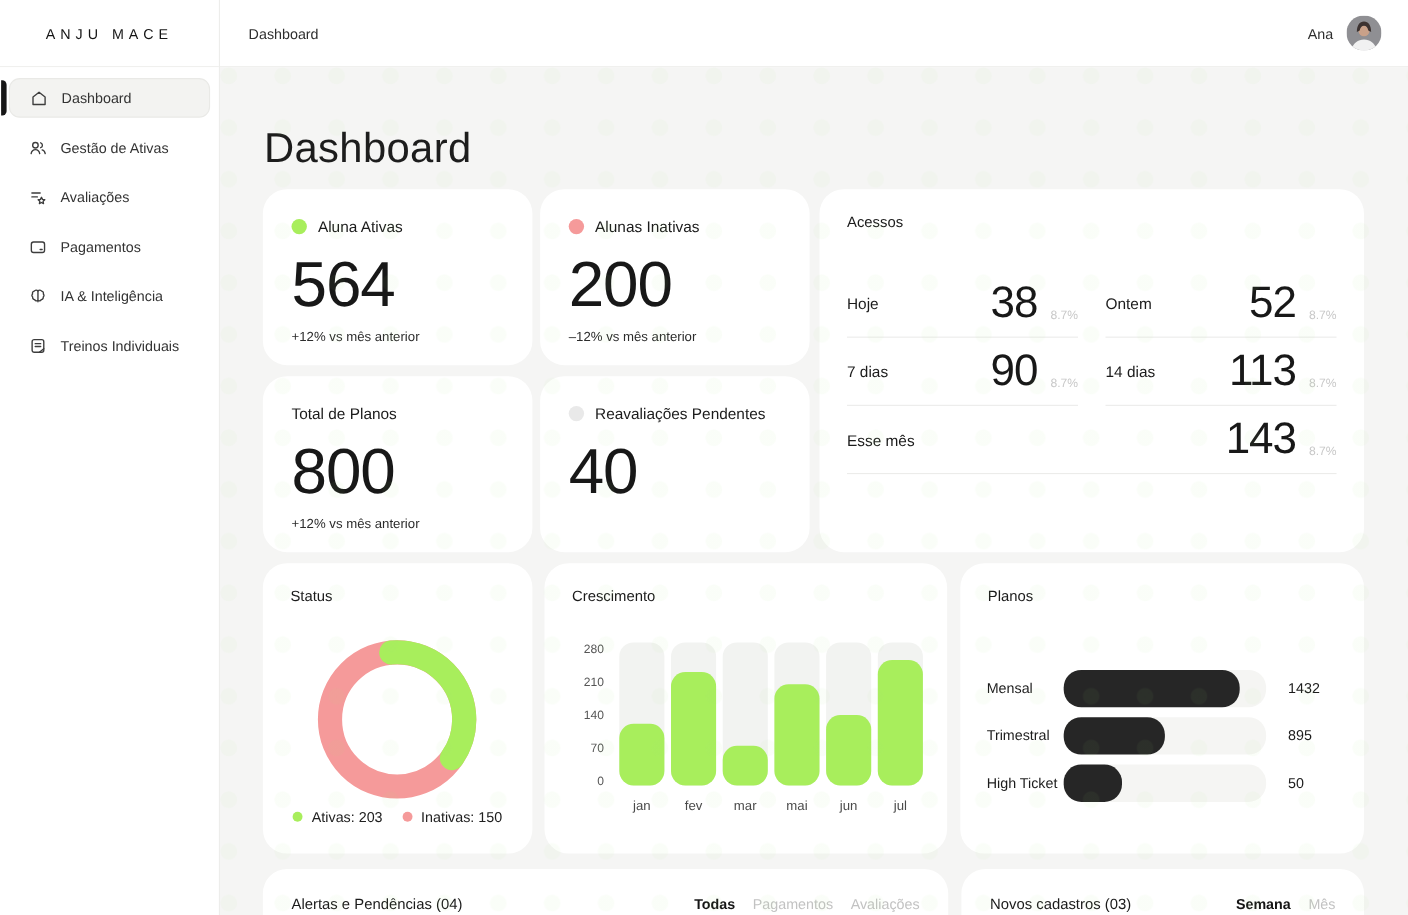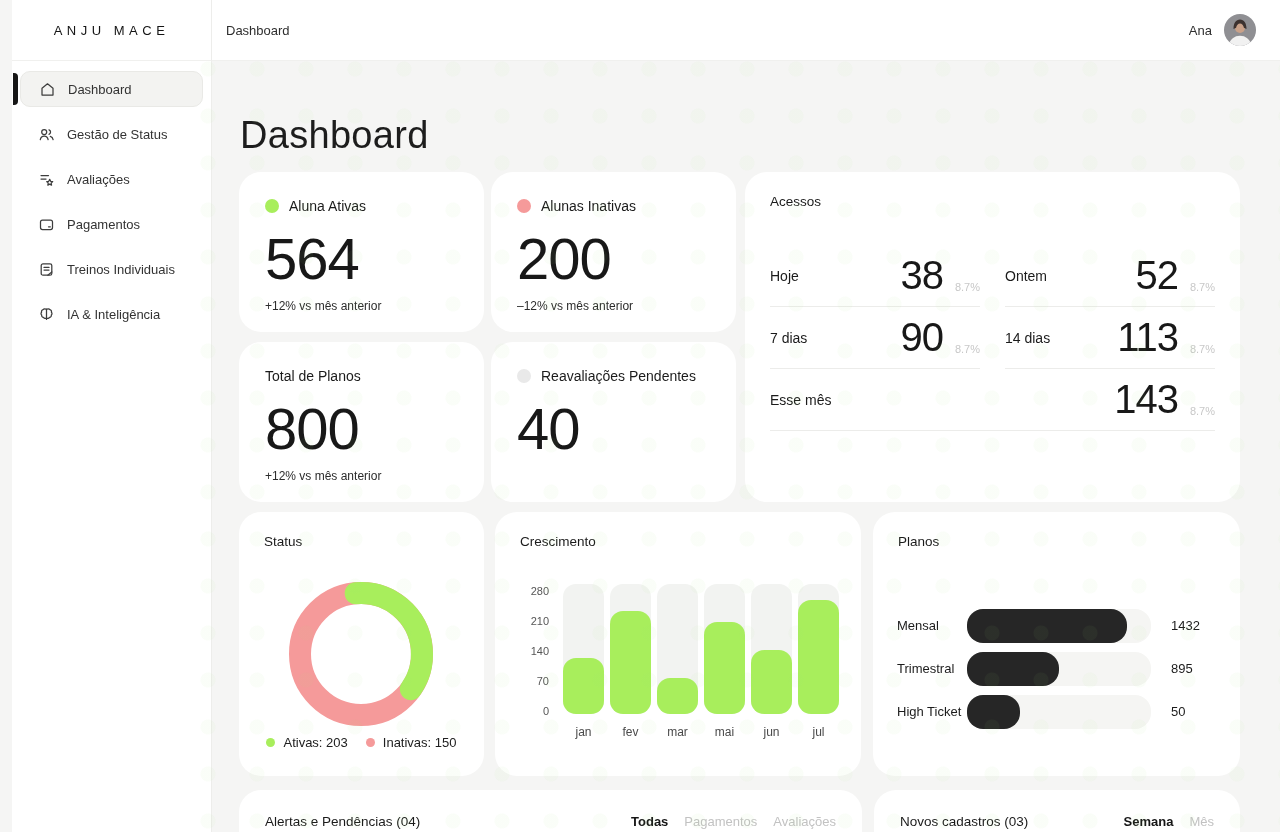--- a/index.html
+++ b/index.html
@@ -3,21 +3,21 @@
 <meta charset="utf-8">
 <style>
   * { margin:0; padding:0; box-sizing:border-box; }
   html,body { width:1280px; height:832px; overflow:hidden; }
   body {
     font-family:"Liberation Sans", sans-serif;
     background:#f5f5f4; color:#1d1d1d; position:relative;
   }
   
   .sidebar {
-    position:absolute; left:12px; top:0; width:200px; height:832px;
+    position:absolute; left:0; top:0; width:200px; height:832px;
     background:#ffffff; border-right:1px solid #ededeb; z-index:2;
   }
   .brand {
     height:61px; display:flex; align-items:center; justify-content:center;
     font-size:13px; font-weight:500; letter-spacing:4.5px; color:#141414;
     border-bottom:1px solid #f0f0ee;
   }
   .nav { padding:10px 8px; }
   .nav-item {
     position:relative; height:36px; margin-bottom:9px;
@@ -126,61 +126,61 @@
     </div>
     <div class="nav-item">
       <span class="nav-icon">
         <svg viewBox="0 0 17 17">
             <circle cx="6.2" cy="6" r="2.5"></circle>
             <path d="M2.3 13.7c.4-2.3 2-3.7 3.9-3.7s3.5 1.4 3.9 3.7"></path>
             <path d="M11 3.8a2.4 2.4 0 0 1 0 4.5"></path>
             <path d="M12.3 10.3c1.5.4 2.5 1.6 2.8 3.4"></path>
           </svg>
       </span>
-      <span>Gestão de Status</span>
+      <span>Gestão de Ativas</span>
     </div>
     <div class="nav-item">
       <span class="nav-icon">
         <svg viewBox="0 0 17 17">
             <path d="M3 4.5h7.5"></path>
             <path d="M3 8h5"></path>
             <path d="M11.7 8.4l.95 1.9 2.05.3-1.5 1.45.35 2.05-1.85-1-1.85 1 .35-2.05-1.5-1.45 2.05-.3z"></path>
           </svg>
       </span>
       <span>Avaliações</span>
     </div>
     <div class="nav-item">
       <span class="nav-icon">
         <svg viewBox="0 0 17 17">
             <rect x="2.5" y="4" width="12" height="9.5" rx="2"></rect>
             <path d="M10.5 10.8h1.8"></path>
           </svg>
       </span>
       <span>Pagamentos</span>
+    </div>
+    <div class="nav-item">
+      <span class="nav-icon">
+        <svg viewBox="0 0 17 17">
+            <path d="M8.5 3.4c-1-.9-2.6-.8-3.4.3-1.2.2-1.9 1.4-1.5 2.6-.8.7-.8 2 .1 2.7-.3 1.2.6 2.3 1.8 2.4.5 1 1.8 1.4 2.9.8"></path>
+            <path d="M8.5 3.4c1-.9 2.6-.8 3.4.3 1.2.2 1.9 1.4 1.5 2.6.8.7.8 2-.1 2.7.3 1.2-.6 2.3-1.8 2.4-.5 1-1.8 1.4-2.9.8"></path>
+            <path d="M8.5 3.2v10.2"></path>
+          </svg>
+      </span>
+      <span>IA &amp; Inteligência</span>
     </div>
     <div class="nav-item">
       <span class="nav-icon">
         <svg viewBox="0 0 17 17">
             <rect x="3.2" y="2.8" width="10.6" height="11.4" rx="1.8"></rect>
             <path d="M6 6.4h5"></path>
             <path d="M6 9h5"></path>
             <path d="M9.8 14.2l4-3.2"></path>
           </svg>
       </span>
       <span>Treinos Individuais</span>
-    </div>
-    <div class="nav-item">
-      <span class="nav-icon">
-        <svg viewBox="0 0 17 17">
-            <path d="M8.5 3.4c-1-.9-2.6-.8-3.4.3-1.2.2-1.9 1.4-1.5 2.6-.8.7-.8 2 .1 2.7-.3 1.2.6 2.3 1.8 2.4.5 1 1.8 1.4 2.9.8"></path>
-            <path d="M8.5 3.4c1-.9 2.6-.8 3.4.3 1.2.2 1.9 1.4 1.5 2.6.8.7.8 2-.1 2.7.3 1.2-.6 2.3-1.8 2.4-.5 1-1.8 1.4-2.9.8"></path>
-            <path d="M8.5 3.2v10.2"></path>
-          </svg>
-      </span>
-      <span>IA &amp; Inteligência</span>
     </div>
   </nav>
 </aside>
 
 <header class="topbar">
   <span class="breadcrumb">Dashboard</span>
   <div class="user">
     <span class="user-name">Ana</span>
     <div class="avatar">
       <svg viewBox="0 0 32 32" width="32" height="32">

